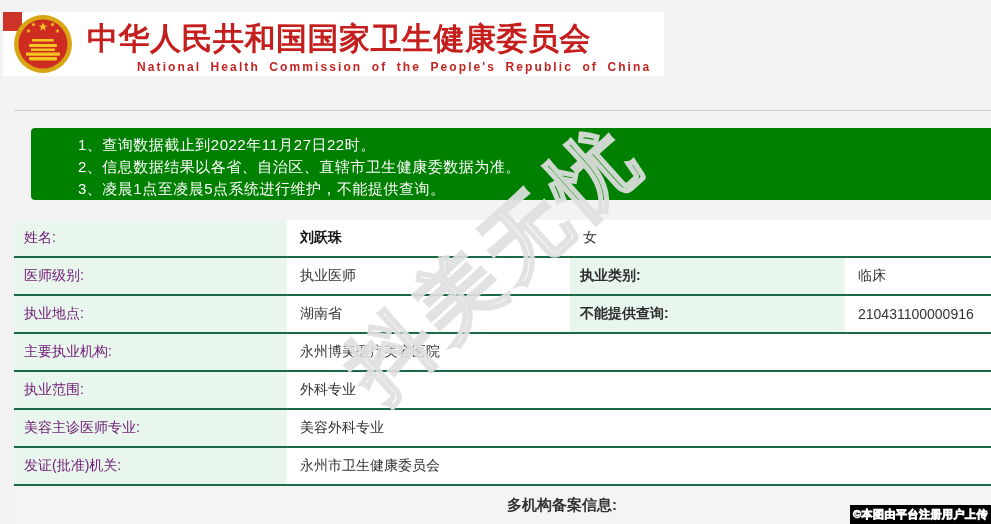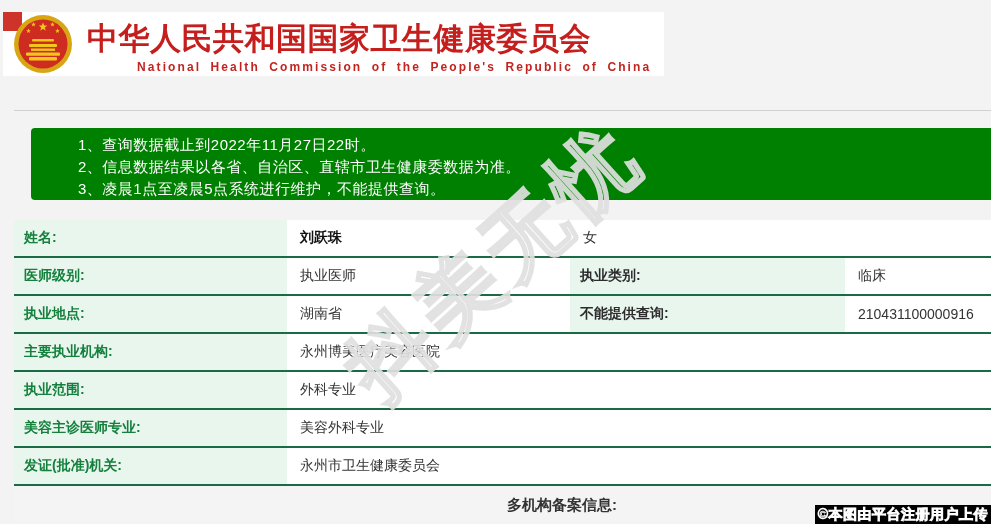--- a/index.html
+++ b/index.html
@@ -21,39 +21,39 @@
   
   .notice{position:absolute;left:31px;top:128px;width:1079px;height:72px;background:#008000;
           border-radius:4px;color:#ffffff;font-size:15px;box-sizing:border-box;padding-top:6px;z-index:1;}
   .notice p{margin:0;padding-left:47px;line-height:22px;letter-spacing:0.5px;}
 
   
   .rtable{position:absolute;left:14px;top:220px;width:1096px;z-index:2;}
   .trow{display:flex;align-items:stretch;height:36px;border-bottom:2px solid #1a6b45;
         background:#ffffff;font-size:14px;color:#333;}
   .cell{display:flex;align-items:center;box-sizing:border-box;}
-  .cell-label{width:273px;background:#e8f6ee;padding-left:10px;font-weight:bold;color:#15803d;}
+  .cell-label{width:273px;background:#e8f6ee;padding-left:10px;font-weight:normal;color:#701a75;}
   .cell-value{width:283px;padding-left:13px;}
   .cell-label2{width:275px;background:#e8f6ee;padding-left:10px;font-weight:bold;color:#2c2c2c;}
   .cell-value2{flex:1;padding-left:13px;}
   .cell-value-wide{flex:1;padding-left:13px;}
   .bold-val{font-weight:bold;color:#111;}
   .footer-row{display:flex;align-items:center;justify-content:center;height:38px;
               background:#f4f4f4;font-size:15px;font-weight:bold;color:#333;}
 
   
   .watermark{position:absolute;left:275px;top:200px;width:440px;height:125px;
              display:flex;align-items:center;justify-content:center;
              transform:rotate(-42deg);font-size:82px;font-weight:bold;letter-spacing:8px;
              color:transparent;-webkit-text-stroke:2.5px rgba(224,224,224,0.92);
              white-space:nowrap;z-index:9;pointer-events:none;}
 
   
   .badge{position:absolute;right:0;bottom:0;height:19px;line-height:19px;background:#000;
-         color:#000;-webkit-text-stroke:0.8px #ffffff;font-size:14px;font-weight:bold;
+         color:#000;-webkit-text-stroke:0.8px #ffffff;font-size:11px;font-weight:bold;
          padding:0 3px;letter-spacing:0.5px;z-index:10;white-space:nowrap;}
 </style>
 </head>
 <body>
 
 <div class="stage">
 
   <div class="header-block">
     <div class="corner-square"></div>
     <svg class="emblem" viewBox="0 0 60 60">

